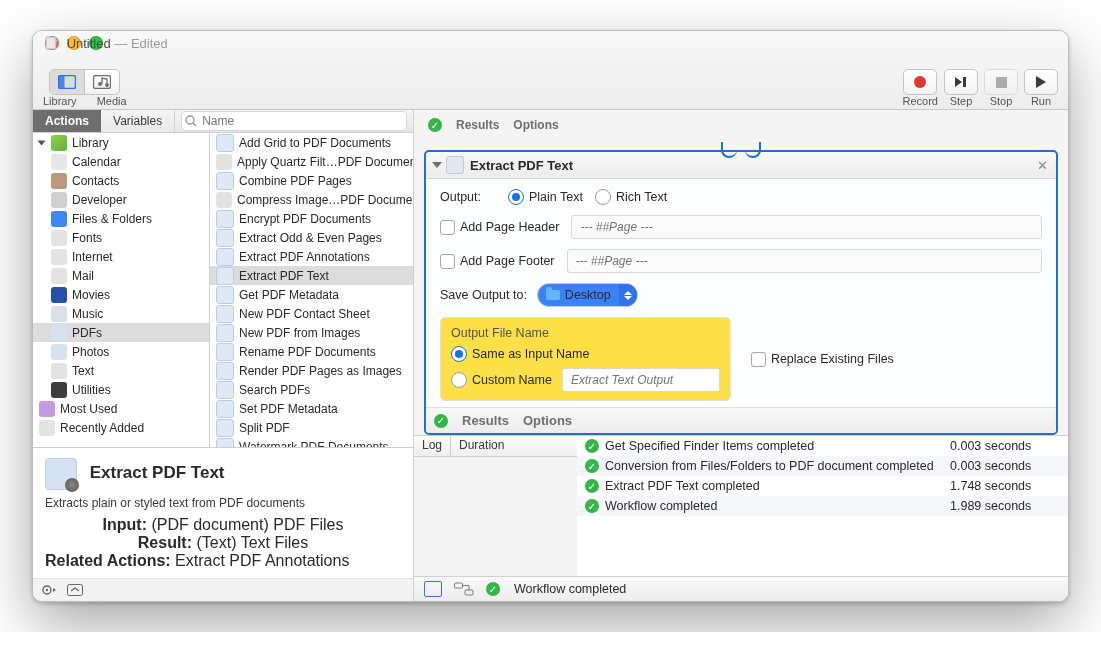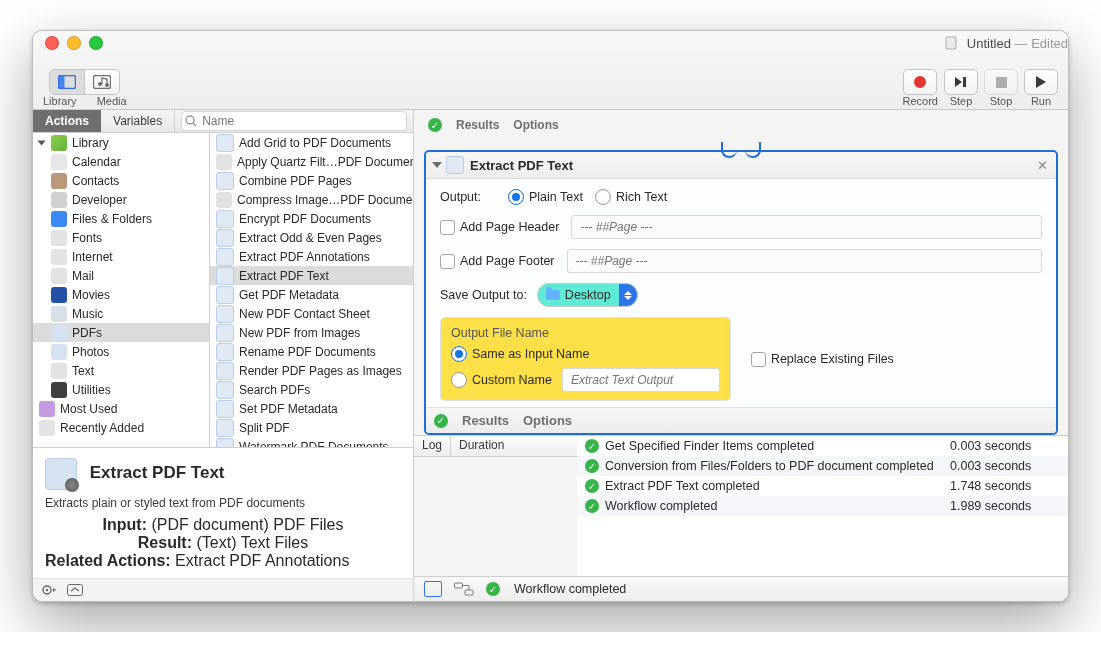--- a/index.html
+++ b/index.html
@@ -13,21 +13,21 @@
     --mac-bg: linear-gradient(#f8f8f8,#ededed);
   }
   html,body{margin:0;padding:0;background:#fff;font-family:-apple-system,"Helvetica Neue",Helvetica,Arial,sans-serif;font-size:13px;color:var(--text);}
   .window{position:relative;width:1035px;height:570px;margin:30px auto;border:1px solid #bcbcbc;border-radius:10px;overflow:hidden;box-shadow:0 22px 60px rgba(0,0,0,.35),0 2px 4px rgba(0,0,0,.2);background:#fff;display:flex;flex-direction:column;}
   
   .titlebar{flex:0 0 auto;background:var(--mac-bg);border-bottom:1px solid #c7c7c7;}
   .title-row{display:flex;align-items:center;height:24px;position:relative;}
   .traffic{display:flex;gap:8px;padding-left:12px;}
   .dot{width:12px;height:12px;border-radius:50%;border:1px solid rgba(0,0,0,.15);}
   .dot.red{background:#ff5f56}.dot.yellow{background:#ffbd2e}.dot.green{background:#27c93f}
-  .title-center{position:absolute;left:3px;right:0;text-align:right;font-size:13px;color:#4a4a4a;pointer-events:none;}
+  .title-center{position:absolute;left:12px;right:0;text-align:left;font-size:13px;color:#4a4a4a;pointer-events:none;}
   .title-center .icon{display:inline-block;width:14px;height:14px;vertical-align:-2px;margin-right:4px}
   .title-center .sub{color:#9a9a9a;}
   .toolbar-row{display:flex;align-items:flex-end;height:52px;padding:0 10px 2px 10px;gap:10px;}
   .tb-group{display:flex;flex-direction:column;align-items:center;font-size:11px;color:#555;}
   .tb-btn, .tb-seg{display:flex;align-items:center;justify-content:center;height:24px;border:1px solid #c4c4c4;border-radius:5px;background:linear-gradient(#ffffff,#f2f2f2);min-width:32px;cursor:default;}
   .tb-seg{padding:0}
   .tb-seg .seg{width:34px;height:100%;display:flex;align-items:center;justify-content:center;}
   .tb-seg .seg:first-child{border-right:1px solid #c4c4c4;}
   .tb-seg .seg.active{background:#dcdcdc}
   .spacer{flex:1}
@@ -101,21 +101,21 @@
   .frow{display:flex;align-items:center;gap:12px;margin-bottom:10px}
   .frow .lbl{min-width:56px;}
   .radio,.check{display:inline-flex;align-items:center;gap:5px}
   .radio .r{width:14px;height:14px;border-radius:50%;border:1px solid #9a9a9a;display:inline-block;position:relative;background:#fff}
   .radio.on .r{border-color:#1374ea}
   .radio.on .r::after{content:"";position:absolute;inset:3px;border-radius:50%;background:#1374ea}
   .check .c{width:13px;height:13px;border:1px solid #a5a5a5;border-radius:3px;background:#fff;display:inline-block}
   input.ph{flex:1;height:22px;border:1px solid #d8d8d8;border-radius:3px;padding:0 8px;color:#aaa;font-style:italic;font-size:12px;background:#fff}
   .disabled input.ph{color:#bdbdbd;background:#fbfbfb}
   .save-row{display:flex;align-items:center;gap:10px;margin:6px 0 10px}
-  .select{display:inline-flex;align-items:center;border:1px solid #c9c9c9;border-radius:12px;height:22px;overflow:hidden;background:#5eead4}
+  .select{display:inline-flex;align-items:center;border:1px solid #c9c9c9;border-radius:12px;height:22px;overflow:hidden;background:#3b82f6}
   .select .sv{padding:0 8px;display:flex;align-items:center;gap:5px}
   .select .arr{width:18px;height:100%;background:#2f74ea;display:flex;flex-direction:column;align-items:center;justify-content:center}
   .select .arr::before{content:"";border-left:4px solid transparent;border-right:4px solid transparent;border-bottom:4px solid #fff;margin-bottom:1px}
   .select .arr::after{content:"";border-left:4px solid transparent;border-right:4px solid transparent;border-top:4px solid #fff}
   .fold{width:14px;height:10px;background:#63b3ff;border-radius:2px;display:inline-block;position:relative}
   .fold::before{content:"";position:absolute;top:-3px;left:0;width:6px;height:3px;background:#63b3ff;border-radius:2px 2px 0 0}
   .ofn{background:#fde047;border:1px solid #e1e1e1;border-radius:5px;padding:8px 10px;display:inline-block;margin-right:20px}
   .ofn .title{color:#555;margin-bottom:6px}
   
   .log-wrap{border-top:1px solid var(--border);display:flex;flex-direction:row;min-height:0;flex:0 0 140px}

